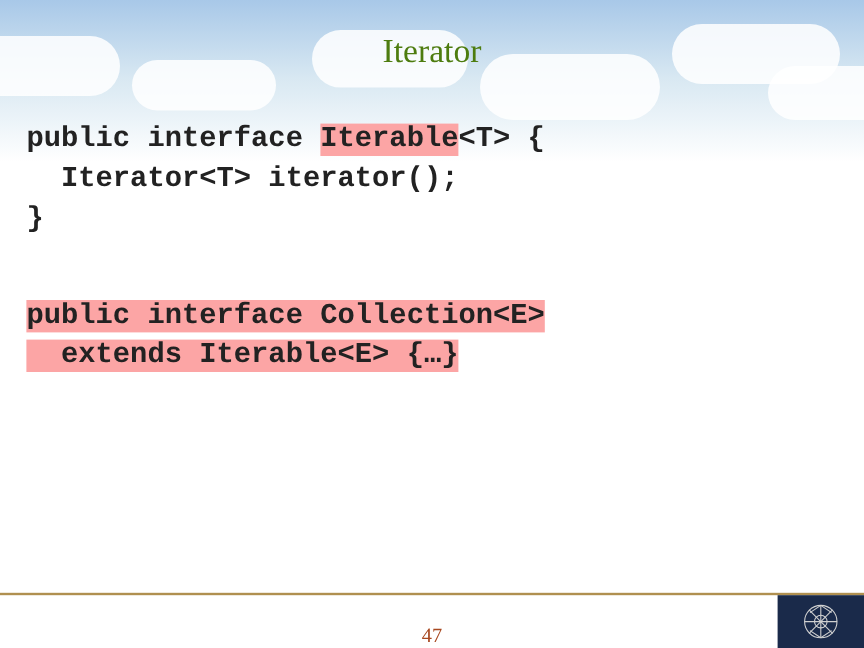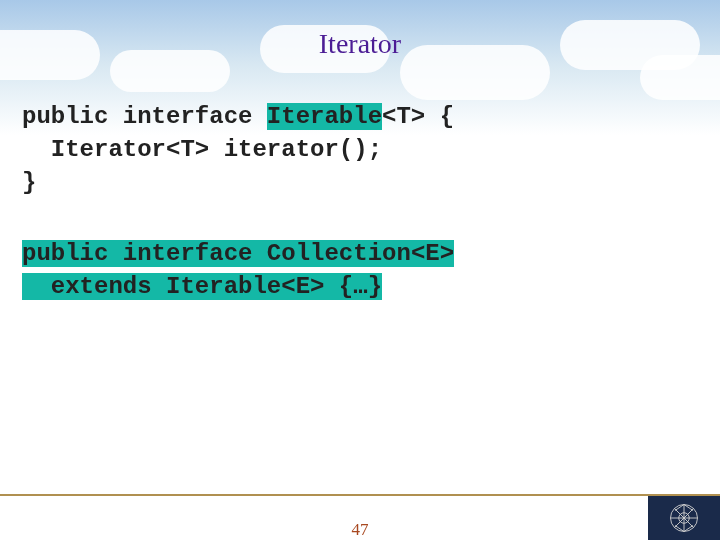--- a/index.html
+++ b/index.html
@@ -17,37 +17,37 @@
     position: absolute; background: rgba(255,255,255,0.85); border-radius: 50px;
   }
   .c1 { width: 140px; height: 50px; top: 30px; left: -40px; }
   .c2 { width: 120px; height: 42px; top: 50px; left: 110px; }
   .c3 { width: 130px; height: 48px; top: 25px; left: 260px; }
   .c4 { width: 150px; height: 55px; top: 45px; left: 400px; }
   .c5 { width: 140px; height: 50px; top: 20px; left: 560px; }
   .c6 { width: 120px; height: 45px; top: 55px; left: 640px; }
   .title {
     position: absolute; top: 28px; left: 0; width: 100%;
-    text-align: center; font-size: 28px; color: #4c1d95;
+    text-align: center; font-size: 28px; color: #4d7c0f;
     font-family: Georgia, serif; font-weight: 400;
   }
   .content {
     position: absolute; top: 100px; left: 22px; right: 22px;
   }
   .codeblock {
     font-family: 'Courier New', Courier, monospace;
     font-size: 24px;
     font-weight: bold;
     color: #222;
     line-height: 1.38;
     white-space: pre;
   }
   .block1 { margin-top: 0; }
-  .block2 { margin-top: 38px; }
-  .hl { background: #14b8a6; }
+  .block2 { margin-top: 48px; }
+  .hl { background: #fca5a5; }
   .footer-line {
     position: absolute; bottom: 44px; left: 0; width: 100%;
     height: 2px; background: #b09050;
   }
   .pagenum {
     position: absolute; bottom: 0; left: 0; width: 100%;
     text-align: center; font-size: 17px; color: #a84820;
     font-family: Georgia, serif;
   }
   .footer-bar {

